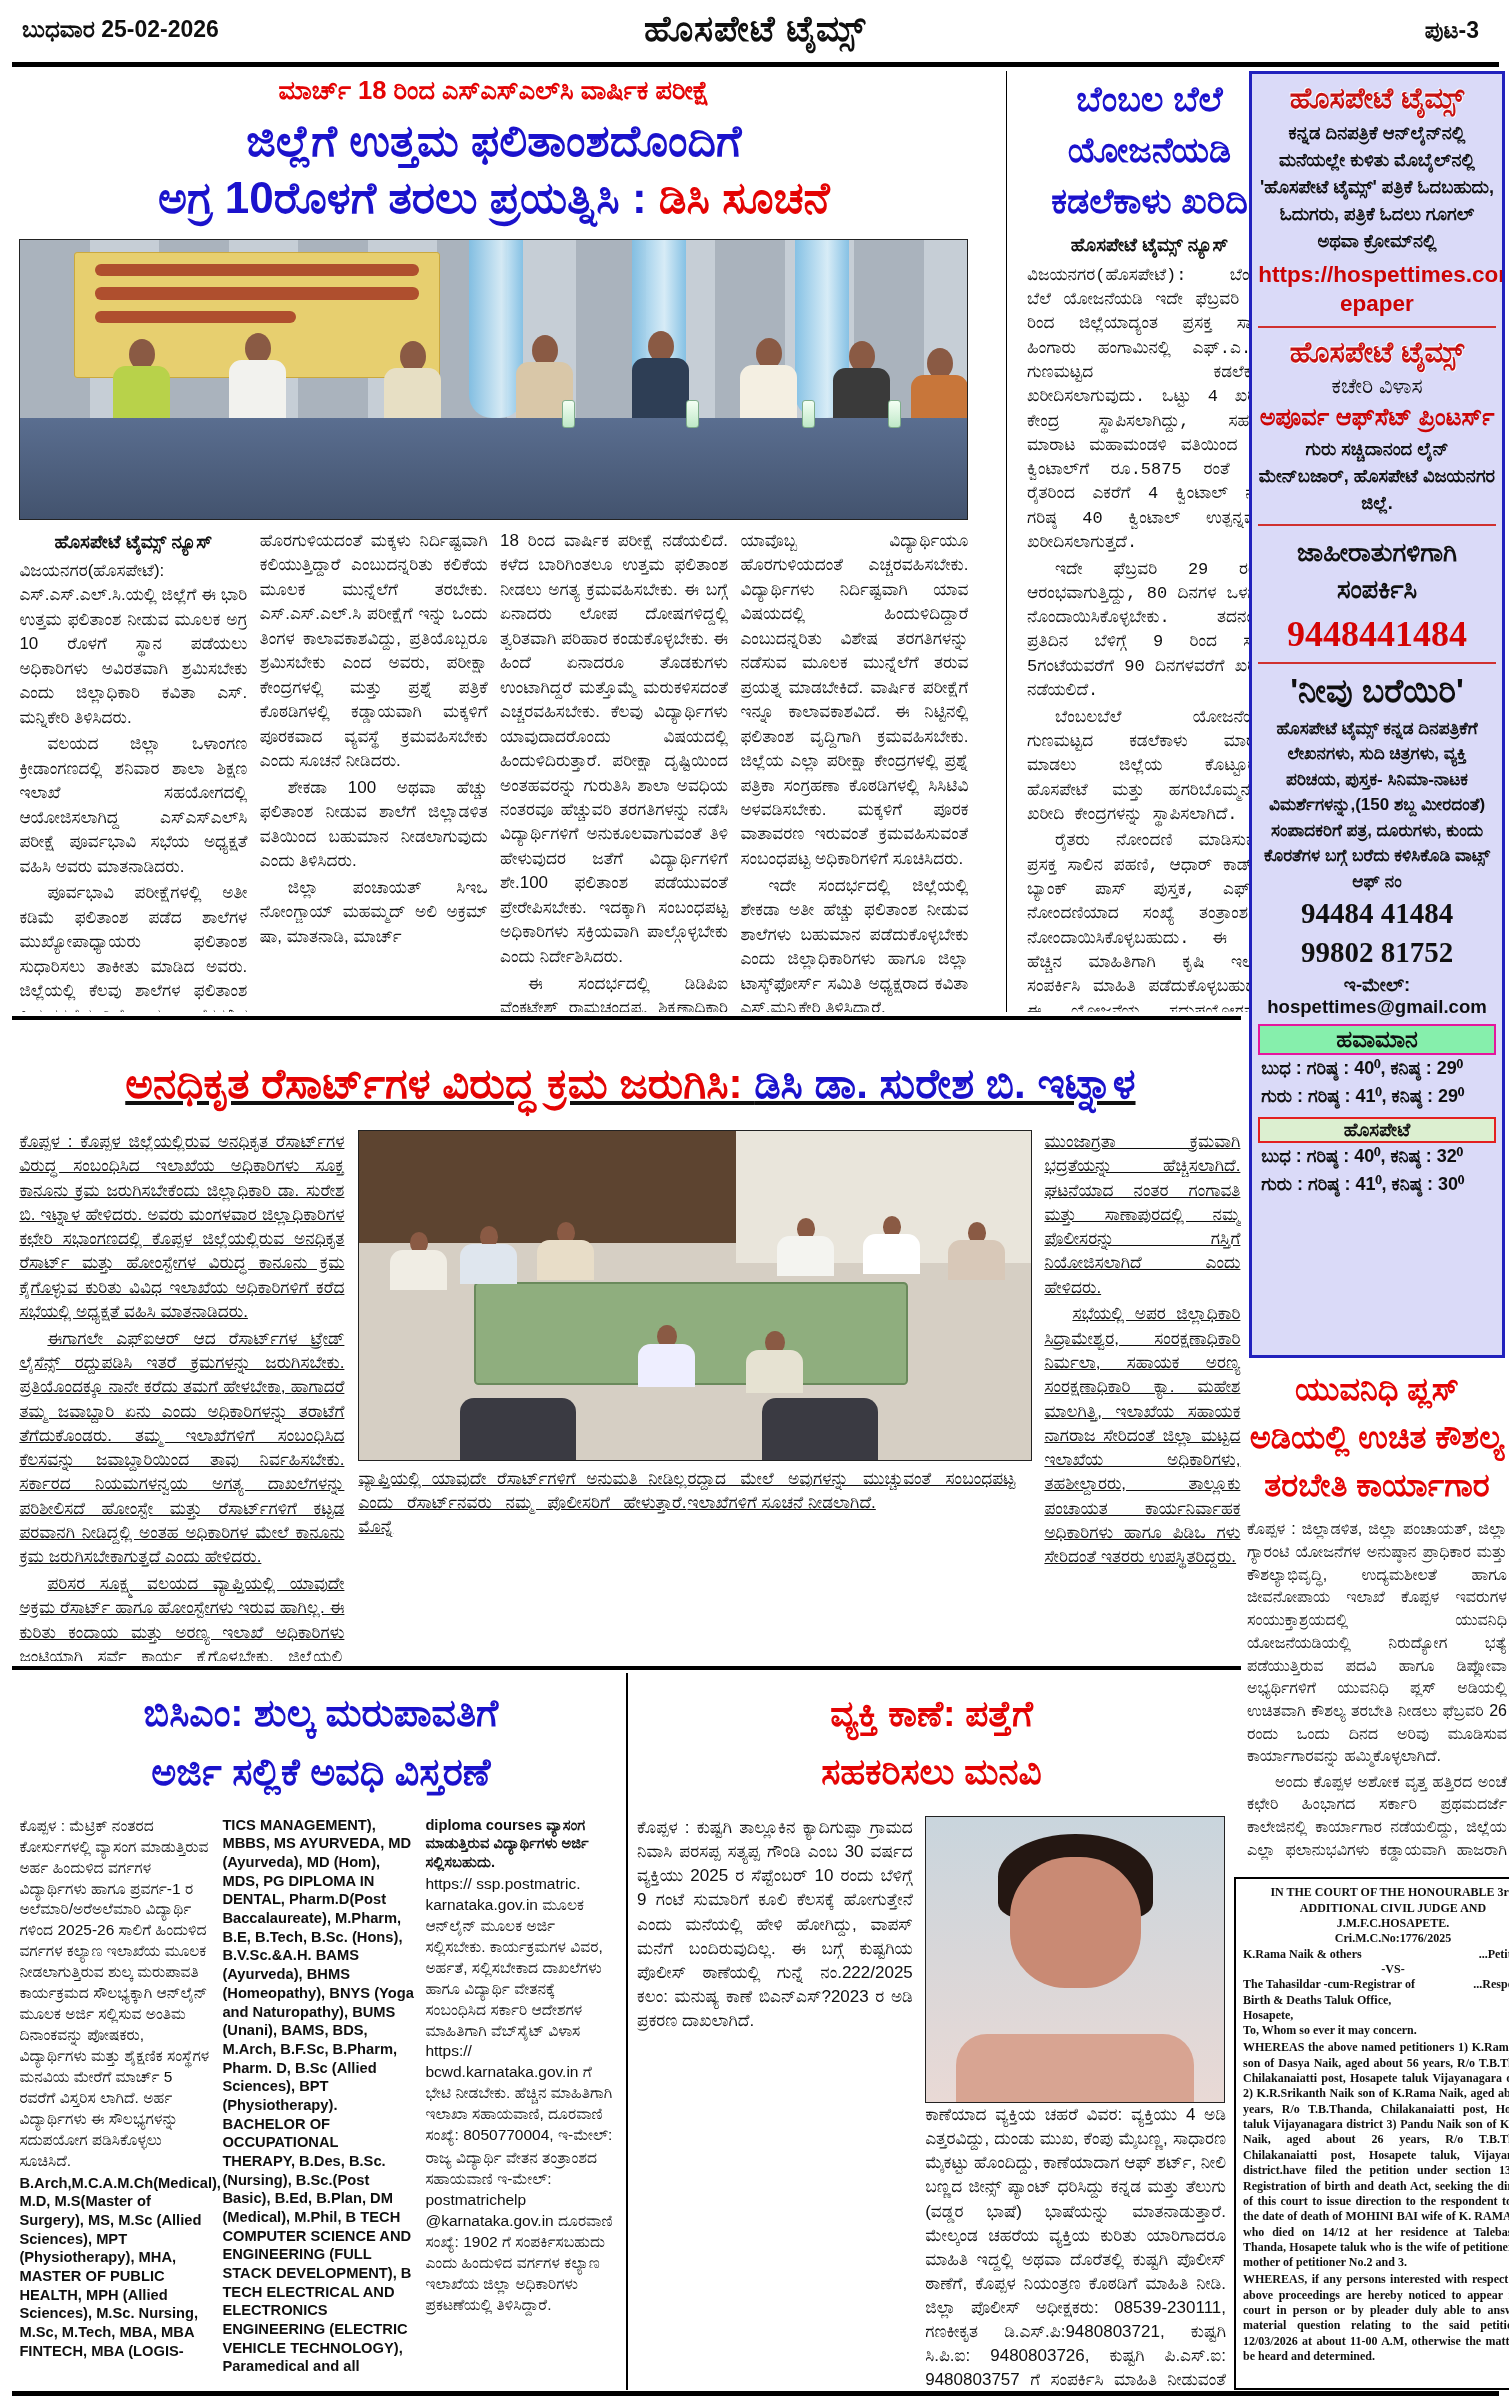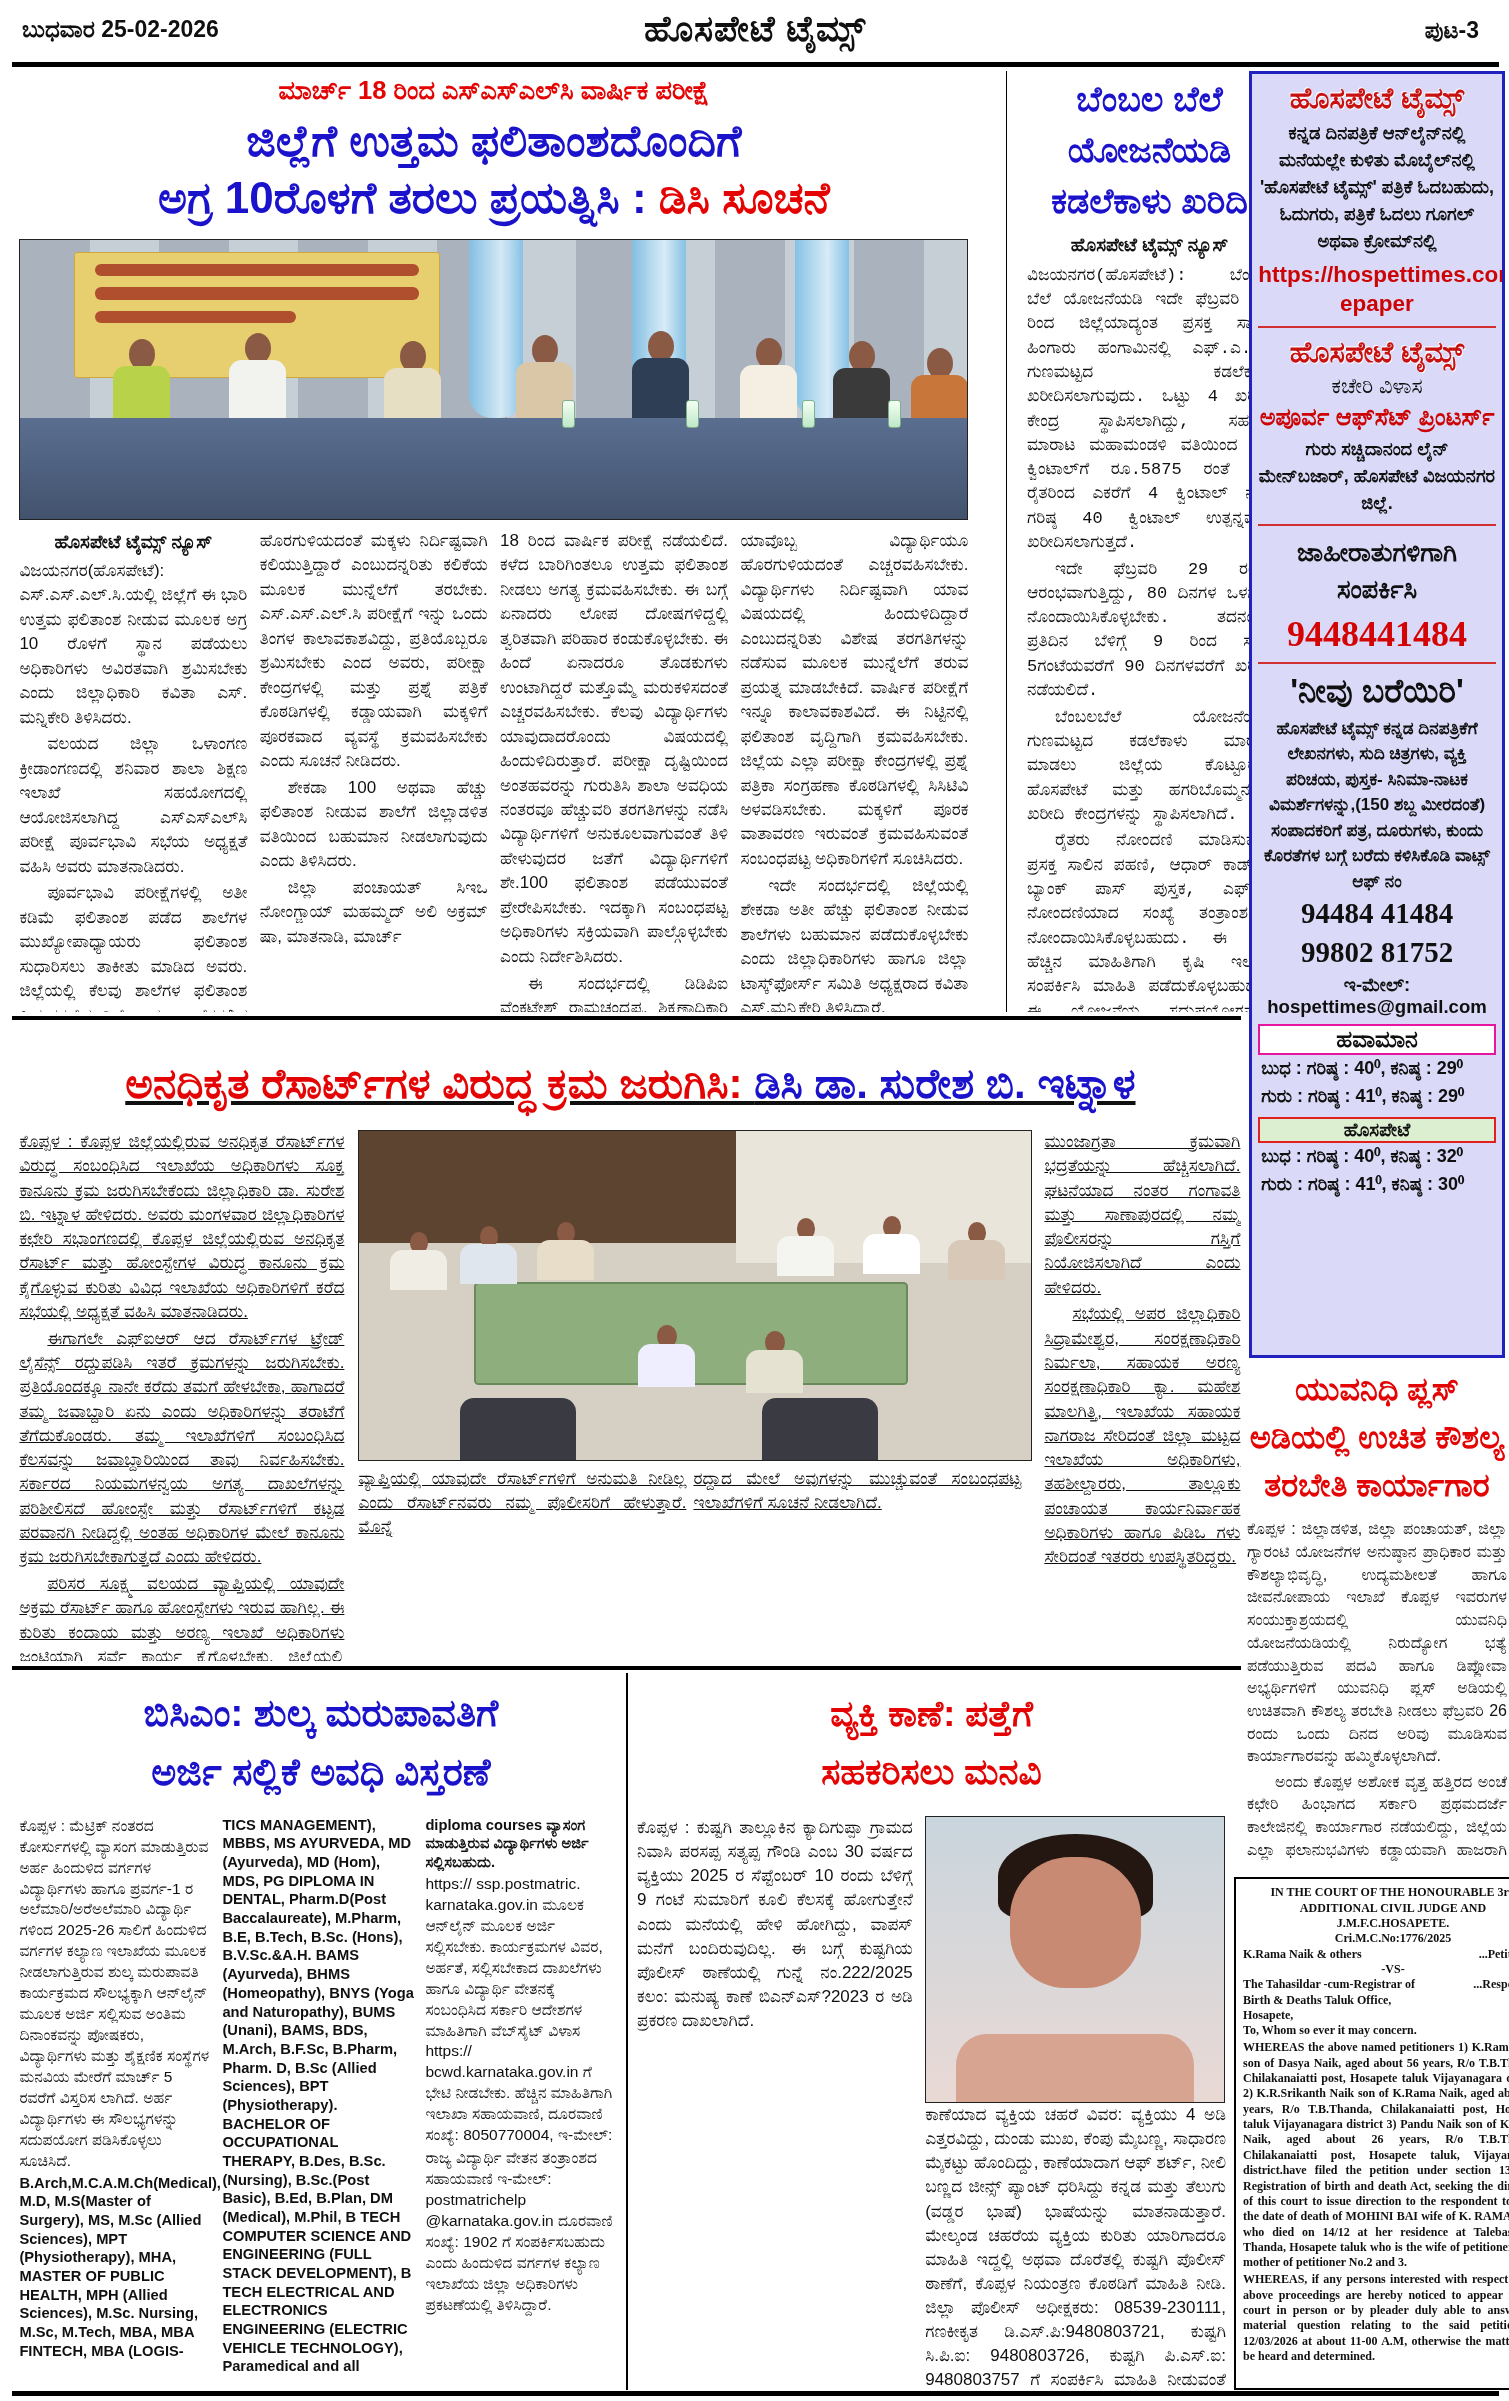--- a/index.html
+++ b/index.html
@@ -59,35 +59,35 @@
   .sb-text{font-size:18px;font-weight:bold;line-height:1.5;}
   .sb-url{font-size:22.5px;font-weight:900;color:#cc0404;line-height:1.3;margin:4.6px 0;}
   .sb-hr{border:0;border-top:2.3px solid #d03030;margin:7.7px 0;}
   .sb-office{font-size:21px;font-weight:normal;margin-top:1.5px;}
   .sb-printer{font-size:24px;font-weight:900;color:#cc0404;margin:4.6px 0;}
   .sb-adtitle{font-size:25.6px;font-weight:900;line-height:1.45;margin:1.5px 0 4.6px 0;}
   .sb-phone-big{font-size:36px;font-weight:900;color:#d40404;font-family:"Liberation Serif",serif;margin:3.1px 0;}
   .sb-write{font-size:33px;font-weight:900;margin:1.5px 0 4.6px 0;}
   .sb-phone{font-size:29px;font-weight:900;font-family:"Liberation Serif",serif;line-height:1.35;}
   .sb-mail{font-size:18.6px;font-weight:bold;margin-top:1.5px;}
-  .wbar{background:#ffffff;border:2.3px solid #e6169e;font-size:23px;font-weight:900;margin-top:6.2px;}
+  .wbar{background:#86efac;border:2.3px solid #e6169e;font-size:23px;font-weight:900;margin-top:6.2px;}
   .wbar2{background:#dcefd0;border:2.3px solid #e32020;font-size:18.6px;font-weight:bold;margin-top:6.2px;}
   .wrow{font-size:18px;font-weight:bold;text-align:left;padding-left:3.1px;line-height:1.55;}
   
   .yv{left:1247px;top:1365px;width:260px;height:496px;overflow:hidden;}
   .yv-h{font-size:32px;font-weight:900;color:#e40404;line-height:1.5;}
   .yv .body{font-size:16px;line-height:1.42;margin-top:9.3px;}
   
   .a2{left:19.4px;top:1027px;width:1222px;height:634px;overflow:hidden;text-decoration:underline;}
   .a2-h{font-size:42px;font-weight:900;margin-top:33px;}
   .a2-body{display:flex;gap:14px;margin-top:22px;}
   .a2-l{width:325px;font-size:17px;line-height:1.43;}
   .a2-c{width:672px;}
   .a2-r{width:196px;font-size:17px;line-height:1.43;}
-  .a2-under{display:flex;gap:7px;margin-top:6.2px;font-size:17px;line-height:1.4;}
+  .a2-under{display:flex;gap:1px;margin-top:6.2px;font-size:17px;line-height:1.4;}
   .a2-under div{width:328px;}
   
   .a3{left:19.4px;top:1673px;width:603px;height:717px;overflow:hidden;}
   .a3-h{font-size:38px;font-weight:900;line-height:1.55;margin-top:11px;}
   .a3-cols{display:flex;gap:11px;margin-top:14px;}
   .a3-cols .col{width:192px;font-size:15.5px;line-height:1.35;}
   .a3 .en{font-weight:bold;font-size:14.7px;line-height:1.27;}
   .vline{width:2.3px;background:#000;}
   .a4{left:637px;top:1673px;width:589px;height:717px;overflow:hidden;}
   .a4-h{font-size:36px;font-weight:900;color:#e40404;line-height:1.6;margin-top:12.4px;}

